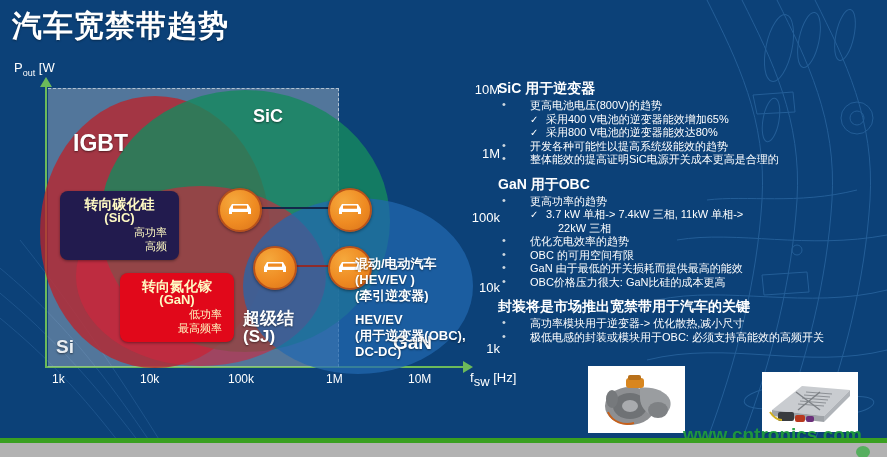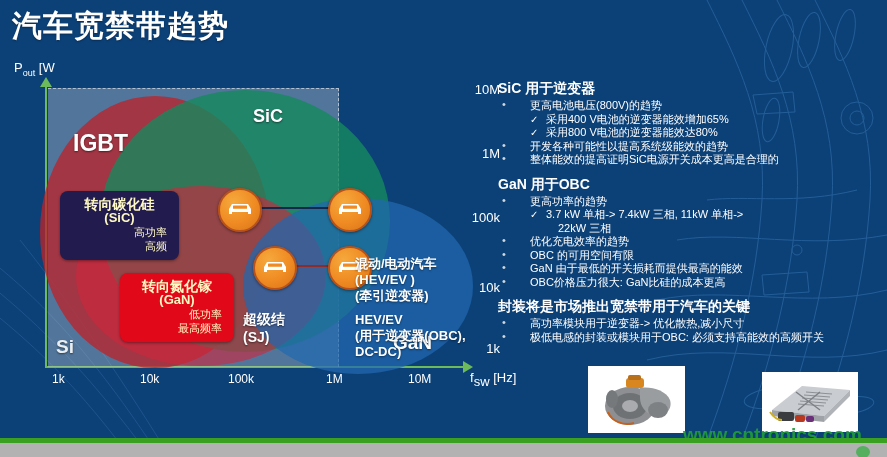--- a/index.html
+++ b/index.html
@@ -76,21 +76,21 @@
   }
   #gan-ellipse{
     left:195px;top:110px;width:230px;height:176px;
     background:rgba(33,104,176,.72);
   }
 
   .reglabel{position:absolute;color:#ffffff;font-weight:bold;text-shadow:0 1px 2px rgba(0,0,0,.5);}
   #lbl-igbt{left:25px;top:42px;font-size:23px;}
   #lbl-sic{left:205px;top:18px;font-size:18px;}
   #lbl-gan{left:345px;top:244px;font-size:19px;}
-  #lbl-sj{left:195px;top:222px;font-size:14px;line-height:18px;}
+  #lbl-sj{left:195px;top:222px;font-size:17px;line-height:18px;}
   #lbl-si{left:8px;top:248px;font-size:19px;color:#e9eef2;}
 
   
   .callout{
     position:absolute;border-radius:8px;color:#fef9c3;text-align:center;
     padding:6px 12px 7px 12px;line-height:14px;
     box-shadow:0 1px 3px rgba(0,0,0,.4);
   }
   .callout .b1{font-size:14px;font-weight:bold;display:block;}
   .callout .b2{font-size:13px;font-weight:bold;display:block;}

